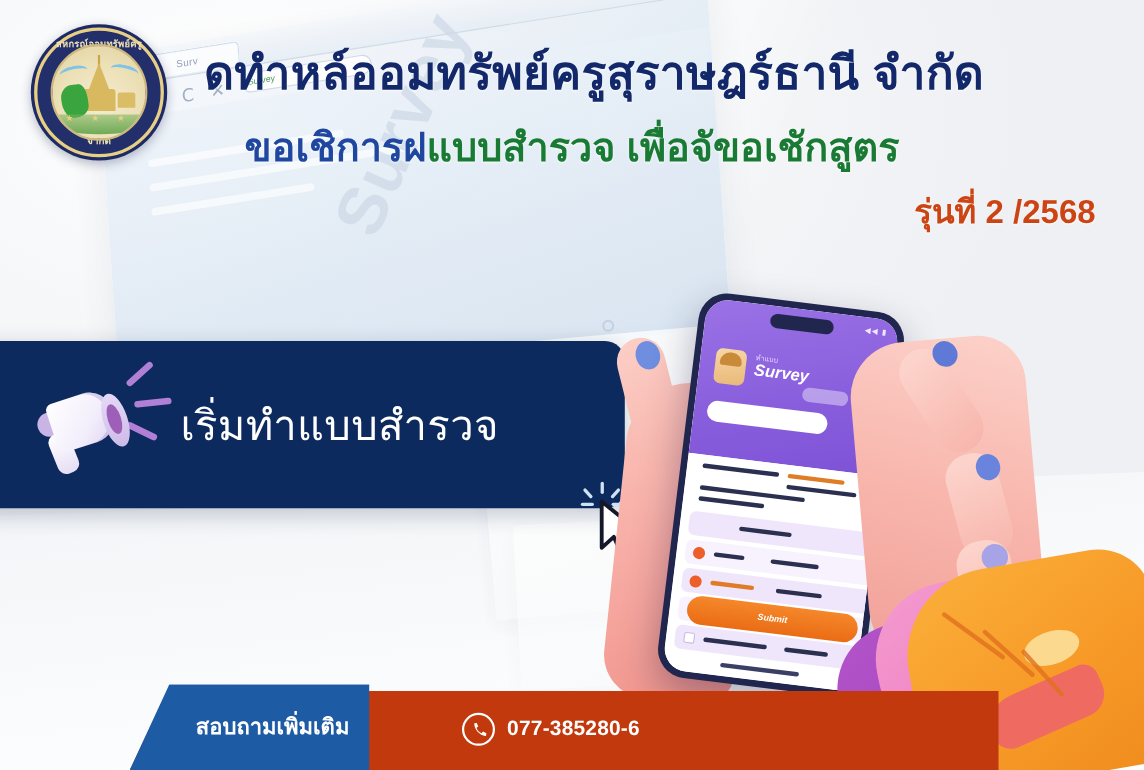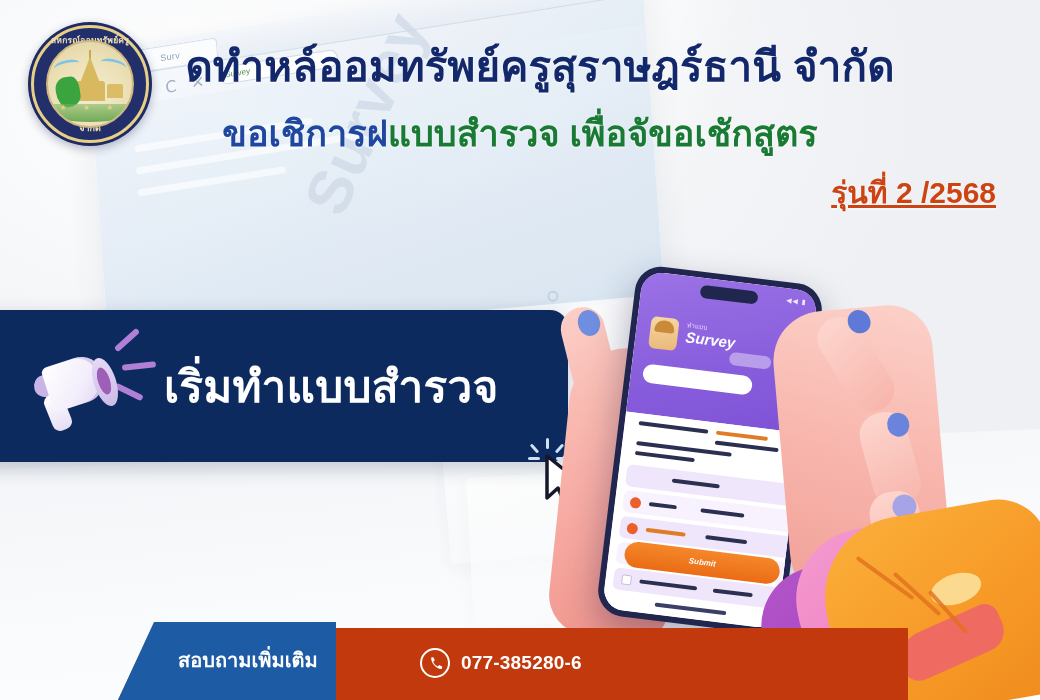--- a/index.html
+++ b/index.html
@@ -199,21 +199,20 @@
   .h-line3 {
     margin-top: 14px;
     font-size: 31px; font-weight: bold; color: #13286b; line-height: 1.2;
     text-shadow: 0 1px 2px rgba(255,255,255,.85);
   }
   .h-line4 {
     margin-top: 14px; padding-right: 44px;
     text-align: right;
     font-size: 30px; font-weight: bold; color: #cc4413;
     text-shadow: 0 1px 2px rgba(255,255,255,.9);
-    text-decoration: underline;
   }
 
   
   .cta {
     position: absolute; left: -20px; top: 310px;
     width: 588px; height: 152px;
     background: #0d2a5e;
     border-radius: 0 18px 18px 0;
     box-shadow: 0 6px 20px rgba(10,30,70,.22);
     display: flex; align-items: center;
@@ -257,21 +256,21 @@
     background: #c9b4e6; border-radius: 50%;
     transform: rotate(-18deg);
   }
   .mp-ray {
     position: absolute; height: 6px; border-radius: 3px; background: #b07fd6;
   }
   .mp-ray.r1 { left: 102px; top: 6px;  width: 30px; transform: rotate(-42deg); }
   .mp-ray.r2 { left: 112px; top: 32px; width: 34px; transform: rotate(-6deg); }
   .mp-ray.r3 { left: 104px; top: 58px; width: 30px; transform: rotate(26deg); }
   .cta-label {
-    color: #ffffff; font-size: 44px; font-weight: bold;
+    color: #ffffff; font-size: 38px; font-weight: normal;
     letter-spacing: .3px; margin-left: 4px;
   }
 
   
   .cursor { position: absolute; left: 528px; top: 438px; width: 76px; height: 72px; }
   .cursor svg { position: absolute; left: 16px; top: 16px; }
   .click-burst { position: absolute; left: 0; top: 0; width: 38px; height: 32px; }
   .click-burst i { position: absolute; background: #cfe2f5; border-radius: 2px; display: block; }
   .cb1 { left: 18px; top: 0;  width: 3px; height: 11px; }
   .cb2 { left: 5px;  top: 5px; width: 3px; height: 11px; transform: rotate(-42deg); }

